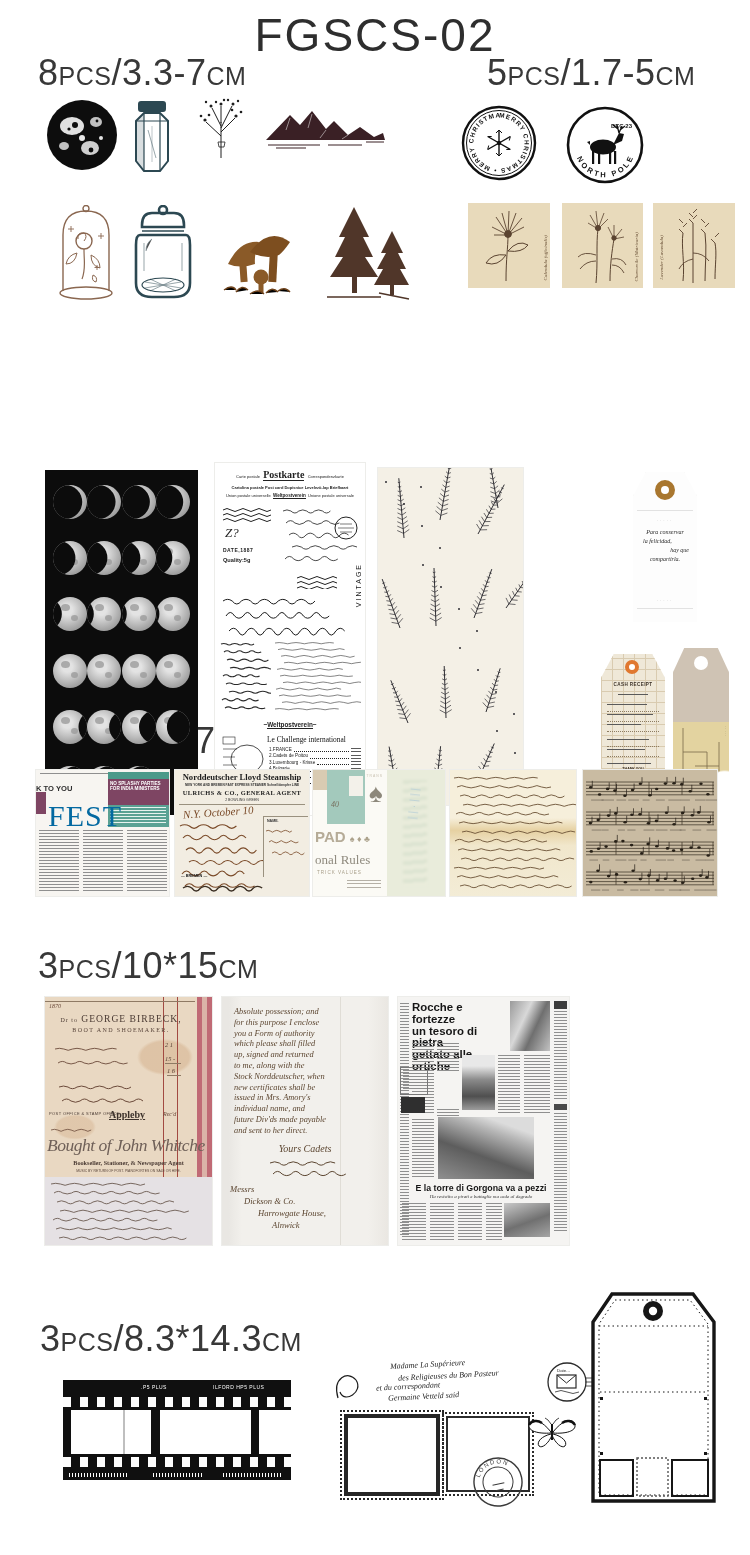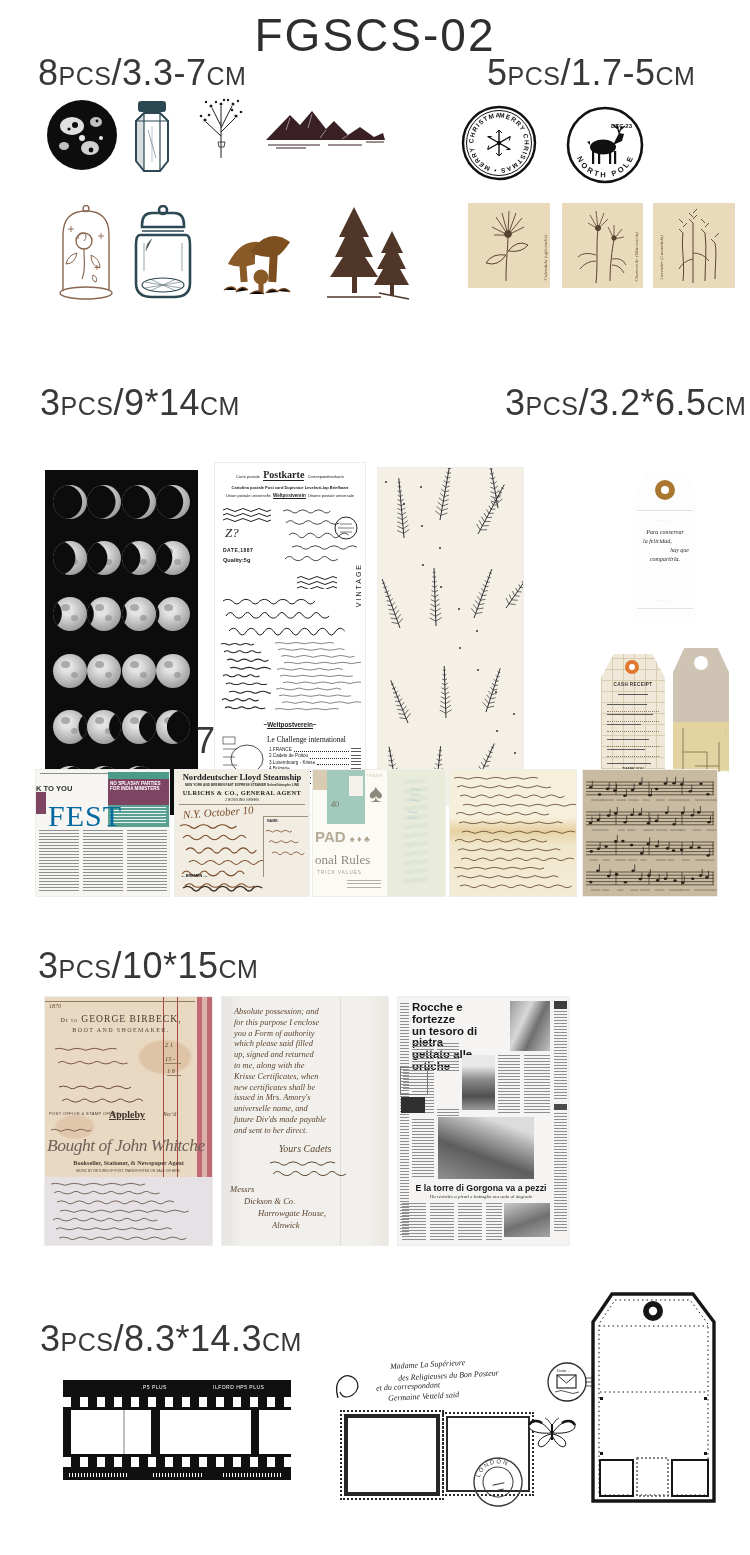--- a/index.html
+++ b/index.html
@@ -50,26 +50,20 @@
 
 <div class="page">
 
   <div class="abs ttl">FGSCS-02</div>
 
   <div class="abs sec-label" style="left:38px;top:52px">
     <span class="big">8</span><span class="small">PCS</span><span class="big">/3.3-7</span><span class="small">CM</span>
   </div>
   <div class="abs sec-label" style="left:487px;top:52px">
     <span class="big">5</span><span class="small">PCS</span><span class="big">/1.7-5</span><span class="small">CM</span>
-  </div>
-  <div class="abs sec-label" style="left:40px;top:382px">
-    <span class="big">3</span><span class="small">PCS</span><span class="big">/9*14</span><span class="small">CM</span>
-  </div>
-  <div class="abs sec-label" style="left:505px;top:382px">
-    <span class="big">3</span><span class="small">PCS</span><span class="big">/3.2*6.5</span><span class="small">CM</span>
   </div>
   <div class="abs sec-label" style="left:45px;top:720px">
     <span class="big">5</span><span class="small">PCS</span><span class="big">/7.5*7.5</span><span class="small">CM</span>
   </div>
   <div class="abs sec-label" style="left:38px;top:945px">
     <span class="big">3</span><span class="small">PCS</span><span class="big">/10*15</span><span class="small">CM</span>
   </div>
   <div class="abs sec-label" style="left:40px;top:1318px">
     <span class="big">3</span><span class="small">PCS</span><span class="big">/8.3*14.3</span><span class="small">CM</span>
   </div>
@@ -1237,27 +1231,27 @@
         </svg>
     </div>
   </div>
 
   <div class="abs card" style="left:222px;top:997px;width:166px;height:248px;background:linear-gradient(90deg,#e9e7e3 0 4%,#f2f0ec 12%,#f2f0ec 88%,#eae7e2);overflow:hidden">
     <div class="abs" style="left:118px;top:0;width:1px;height:248px;background:#e0ddd6"></div>
     <div id="letter-body" class="abs scr" style="left:12px;top:10px;width:150px;font-size:8.4px;line-height:10.8px;color:#5c4631">
         <div>Absolute possession; and</div>
         <div>for this purpose I enclose</div>
         <div>you a Form of authority</div>
-        <div>which please said filled</div>
+        <div>which please shall filled</div>
         <div>up, signed and returned</div>
         <div>to me, along with the</div>
-        <div>Krisse Certificates, when</div>
+        <div>Stock Norddeutscher, when</div>
         <div>new certificates shall be</div>
         <div>issued in Mrs. Amory's</div>
-        <div>universelle name, and</div>
+        <div>individual name, and</div>
         <div>future Div'ds made payable</div>
         <div>and sent to her direct.</div>
       </div>
     <div class="abs scr" style="left:0;top:146px;width:166px;text-align:center;font-size:10px;color:#5c4631">Yours Cadets</div>
     <svg class="abs" style="left:40px;top:158px" width="110" height="26" viewBox="0 0 110 26">
         <path d="M8 8 q4.6 -2.4 9.3 0 q4.6 4.4 9.3 0 q4.6 -2.4 9.3 0 q4.6 4.4 9.3 0 q4.6 -2.4 9.3 0 q4.6 4.4 9.3 0 q4.6 -2.4 9.3 0" fill="none" stroke="#5c4631" stroke-width="1"></path>
         <path d="M11 19 q4.6 -5.2 9.1 0 q4.6 3.2 9.1 0 q4.6 -5.2 9.1 0 q4.6 3.2 9.1 0 q4.6 -5.2 9.1 0 q4.6 3.2 9.1 0 q4.6 -5.2 9.1 0 q4.6 3.2 9.1 0" fill="none" stroke="#5c4631" stroke-width="1"></path>
       </svg>
     <div id="letter-addr" class="abs scr" style="left:8px;top:186px;width:150px;font-size:8.6px;line-height:12px;color:#5c4631">
         <div style="padding-left: 0px;">Messrs</div>

